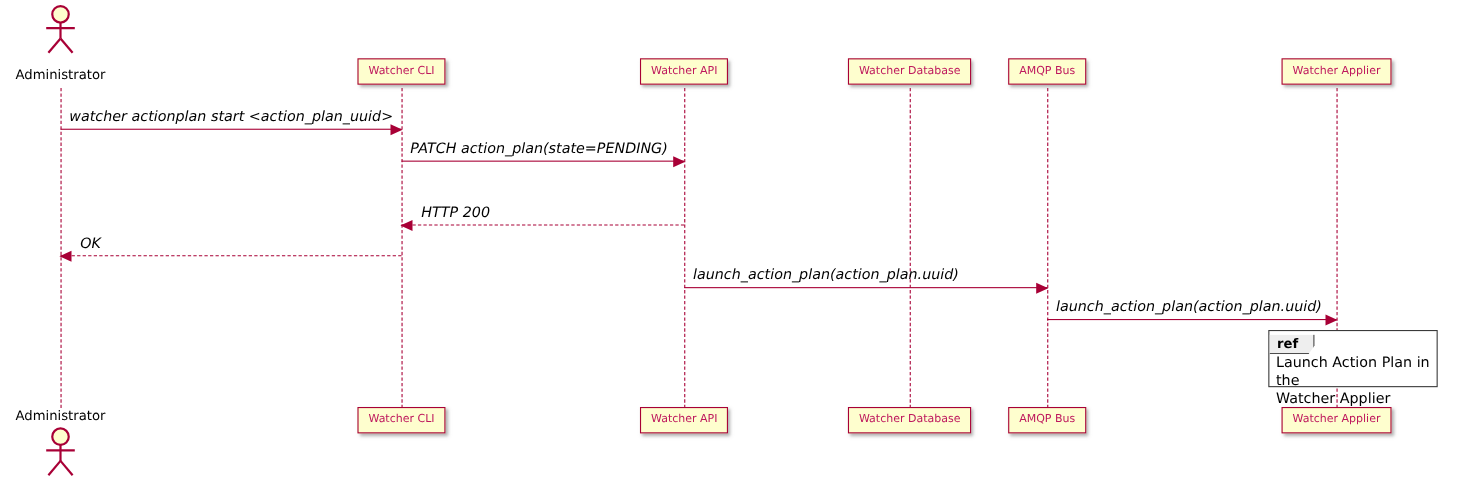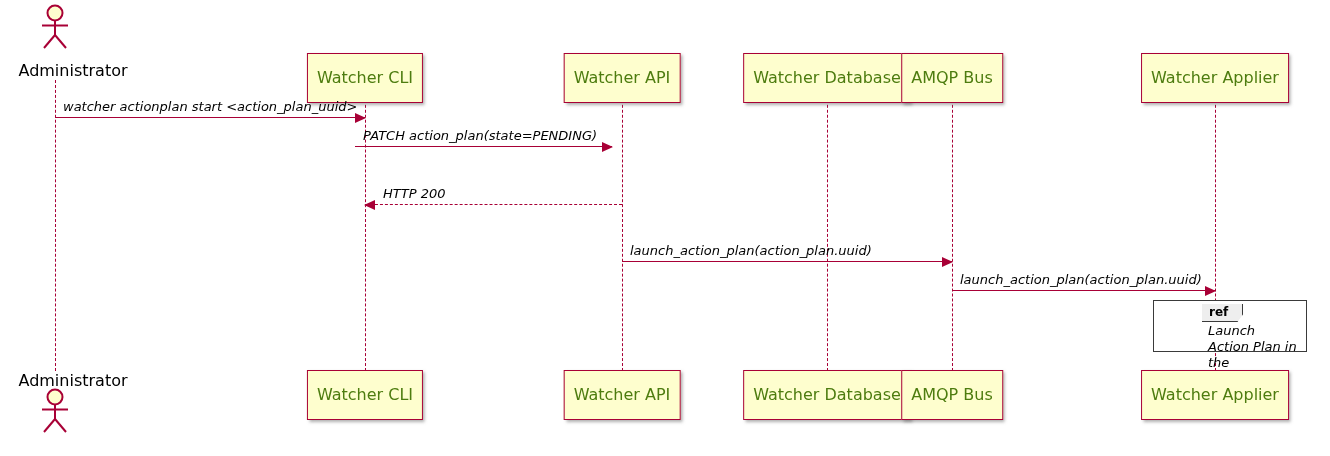--- a/index.html
+++ b/index.html
@@ -5,46 +5,46 @@
   * { margin: 0; padding: 0; box-sizing: border-box; }
   html, body { background: #ffffff; }
   body { font-family: "DejaVu Sans", sans-serif; color: #000; }
   .canvas { position: relative; width: 1330px; height: 456px; background: #fff; overflow: hidden; }
 
   .lifeline { position: absolute; width: 0; border-left: 1px dashed #A80036; }
 
   .participant {
     position: absolute; transform: translateX(-50%);
     background: #FEFECE; border: 1.5px solid #A80036;
-    padding: 16px 9px; font-size: 16px; line-height: 16px;
-    white-space: nowrap; color: #4d7c0f;
+    padding: 3px 9px; font-size: 10px; line-height: 16px;
+    white-space: nowrap; color: #be185d;
     box-shadow: 2px 2px 3px rgba(110,110,110,0.55);
   }
 
   .actor-figure { position: absolute; transform: translateX(-50%); }
-  .actor-label { position: absolute; transform: translateX(-50%); font-size: 16px; white-space: nowrap; margin-left: 18px; }
+  .actor-label { position: absolute; transform: translateX(-50%); font-size: 12px; white-space: nowrap; }
 
   .message { position: absolute; height: 21px; font-style: italic; }
   .msg-label { position: absolute; bottom: 4px; left: 8px; font-size: 13px; white-space: nowrap; }
   .message.rtl .msg-label { left: 18px; margin-top: 48px; }
   .msg-line { position: absolute; left: 0; right: 0; bottom: 0; height: 0; border-bottom: 1px solid #A80036; }
   .message.dashed .msg-line { border-bottom-style: dashed; }
   .arrowhead { position: absolute; width: 0; height: 0; }
   .message.ltr .arrowhead { right: -1px; bottom: -5px; border-left: 11px solid #A80036; border-top: 5px solid transparent; border-bottom: 5px solid transparent; }
   .message.rtl .arrowhead { left: -1px; bottom: -5px; border-right: 11px solid #A80036; border-top: 5px solid transparent; border-bottom: 5px solid transparent; }
 
   .ref-box { position: absolute; background: #ffffff; border: 1.5px solid #3a3a3a; }
   .ref-tag {
     display: inline-block; background: #EEEEEE;
     border-right: 1.5px solid #3a3a3a; border-bottom: 1.5px solid #3a3a3a;
     font-weight: bold; font-size: 12px; line-height: 14px;
     padding: 1px 14px 2px 7px;
     clip-path: polygon(0 0, 100% 0, 100% 55%, 86% 100%, 0 100%);
   }
-  .ref-text { padding: 1px 6px 3px 6px; font-size: 13px; line-height: 16px; white-space: pre-line; font-style: italic; }
+  .ref-text { padding: 1px 6px 3px 6px; font-size: 13px; line-height: 16px; white-space: pre-line; }
 </style>
 </head>
 <body>
 
 <div class="canvas">
 
   <div class="lifeline" style="left:55px; top:80px; height:291px;"></div>
   <div class="lifeline" style="left:365px; top:80px; height:291px;"></div>
   <div class="lifeline" style="left:622px; top:80px; height:291px;"></div>
   <div class="lifeline" style="left:827px; top:80px; height:291px;"></div>
@@ -67,47 +67,52 @@
   <div class="participant" style="left:827px; top:53px;">Watcher Database</div>
   <div class="participant" style="left:952px; top:53px;">AMQP Bus</div>
   <div class="participant" style="left:1215px; top:53px;">Watcher Applier</div>
 
   <div class="message ltr solid" style="left:55px; top:97px; width:310px;">
     <div class="msg-label">watcher actionplan start &lt;action_plan_uuid&gt;</div>
     <div class="msg-line"></div>
     <span class="arrowhead"></span>
   </div>
 
-  <div class="message ltr solid" style="left:355px; top:126px; width:257px;">
+  <div class="message ltr solid" style="left:365px; top:126px; width:257px;">
     <div class="msg-label">PATCH action_plan(state=PENDING)</div>
     <div class="msg-line"></div>
     <span class="arrowhead"></span>
   </div>
 
 
   <div class="message rtl dashed" style="left:365px; top:184px; width:257px;">
     <div class="msg-label">HTTP 200</div>
     <div class="msg-line"></div>
     <span class="arrowhead"></span>
   </div>
 
+  <div class="message rtl dashed" style="left:55px; top:212px; width:310px;">
+    <div class="msg-label">OK</div>
+    <div class="msg-line"></div>
+    <span class="arrowhead"></span>
+  </div>
 
   <div class="message ltr solid" style="left:622px; top:241px; width:330px;">
     <div class="msg-label">launch_action_plan(action_plan.uuid)</div>
     <div class="msg-line"></div>
     <span class="arrowhead"></span>
   </div>
 
   <div class="message ltr solid" style="left:952px; top:270px; width:263px;">
     <div class="msg-label">launch_action_plan(action_plan.uuid)</div>
     <div class="msg-line"></div>
     <span class="arrowhead"></span>
   </div>
 
-  <div class="ref-box" style="left:1153px; top:300px; width:154px; height:52px;padding-left:48px;">
+  <div class="ref-box" style="left:1153px; top:300px; width:154px; height:52px;">
     <div class="ref-tag">ref</div>
     <div class="ref-text">Launch Action Plan in the
 Watcher Applier</div>
   </div>
 
   <div class="participant" style="left:365px; top:370px;">Watcher CLI</div>
   <div class="participant" style="left:622px; top:370px;">Watcher API</div>
   <div class="participant" style="left:827px; top:370px;">Watcher Database</div>
   <div class="participant" style="left:952px; top:370px;">AMQP Bus</div>
   <div class="participant" style="left:1215px; top:370px;">Watcher Applier</div>

